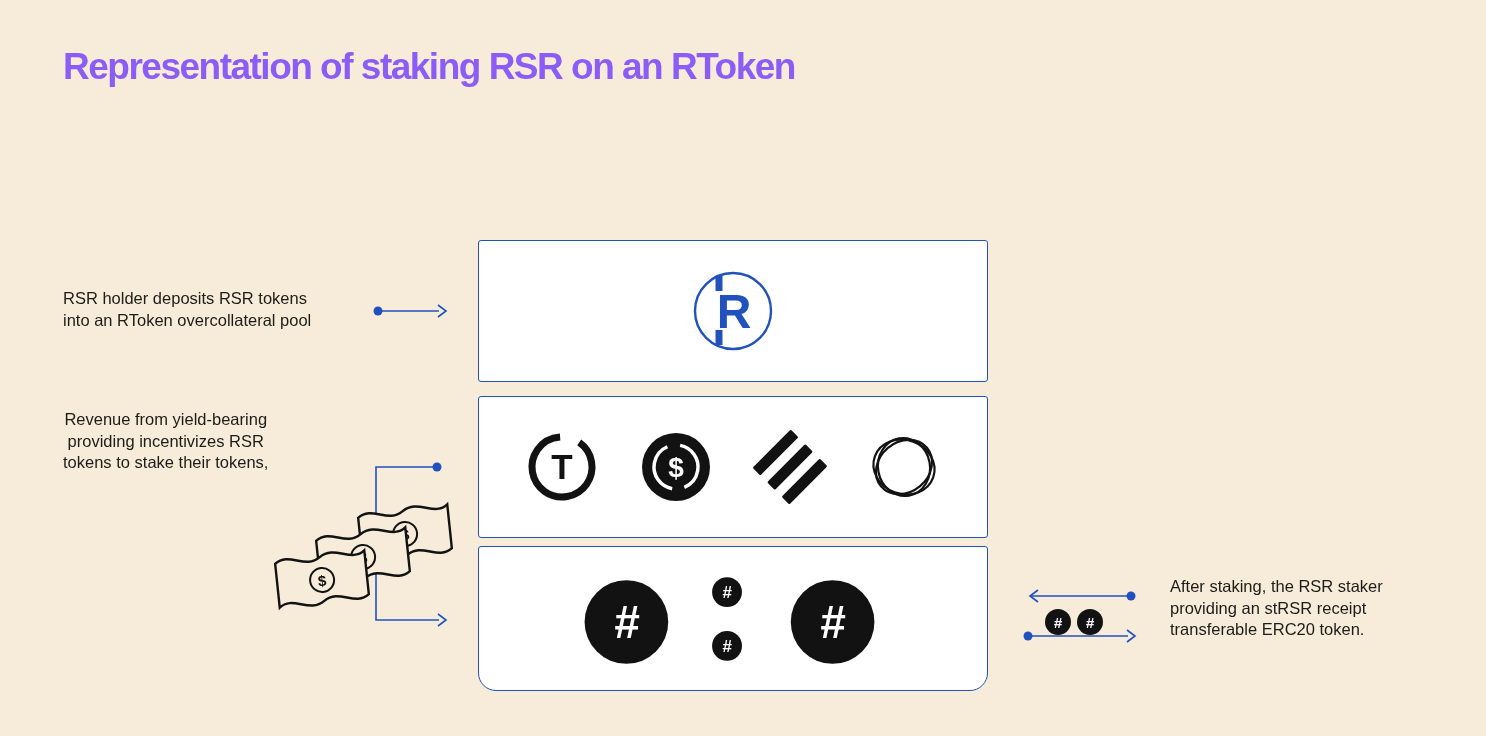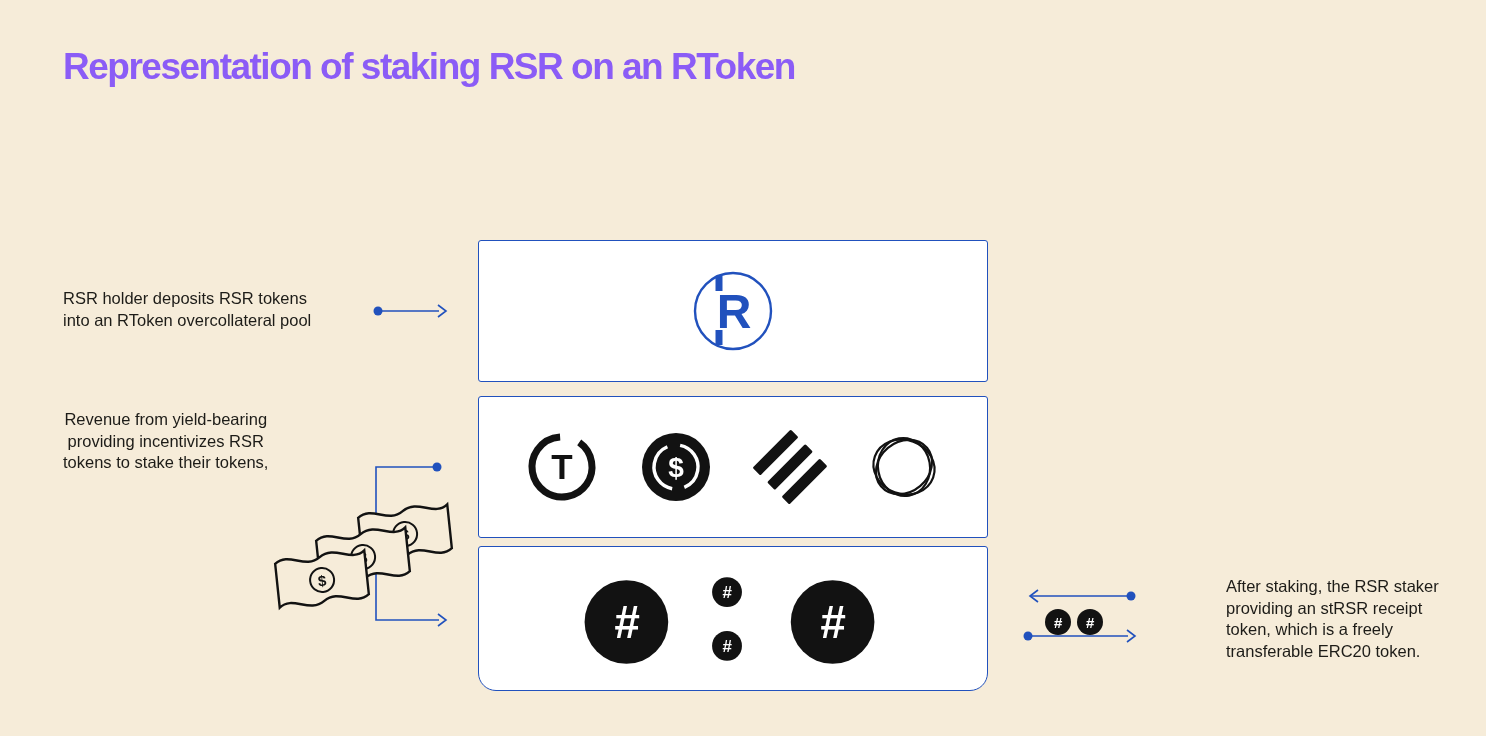--- a/index.html
+++ b/index.html
@@ -10,21 +10,21 @@
     color:#1d1c18;
   }
   .title{
     position:absolute;left:63px;top:46px;
     font-size:37px;font-weight:bold;letter-spacing:-1.5px;
     color:#8b5cf6;white-space:nowrap;
   }
   .ann{position:absolute;font-size:16.5px;line-height:21.5px;color:#1d1c18;}
   .ann-deposit{left:63px;top:288px;}
   .ann-revenue{left:63px;top:409px;text-align:center;}
-  .ann-receipt{left:1226px;top:576px;}
+  .ann-receipt{left:1170px;top:576px;}
   .box{
     position:absolute;left:478px;width:510px;box-sizing:border-box;
     background:#ffffff;border:1.6px solid #2151bd;border-radius:3px;
     display:flex;align-items:center;justify-content:center;
   }
   .box-pool{top:240px;height:142px;}
   .box-collateral{top:396px;height:142px;}
   .box-strsr{top:546px;height:145px;border-radius:3px 3px 18px 18px;}
   .collateral-row{display:flex;align-items:center;gap:38px;}
   svg text{font-family:"Liberation Sans", sans-serif;}
@@ -44,21 +44,20 @@
 
 <div class="ann ann-revenue">
   <div>Revenue from yield-bearing</div>
   <div>providing incentivizes RSR</div>
   <div>tokens to stake their tokens,</div>
 </div>
 
 <div class="ann ann-receipt">
   <div>After staking, the RSR staker</div>
   <div>providing an stRSR receipt</div>
-  <div>token, which is a freely</div>
   <div>transferable ERC20 token.</div>
 </div>
 
 <div class="box box-pool">
   <svg width="90" height="90" viewBox="0 0 90 90">
     <circle cx="45" cy="45" r="38" fill="none" stroke="#2151bd" stroke-width="2.4"></circle>
     <line x1="31" y1="10" x2="31" y2="25" stroke="#2151bd" stroke-width="7"></line>
     <line x1="31" y1="64" x2="31" y2="79" stroke="#2151bd" stroke-width="7"></line>
     <text x="46" y="62" text-anchor="middle" font-size="48" font-weight="bold" fill="#2151bd">R</text>
   </svg>

